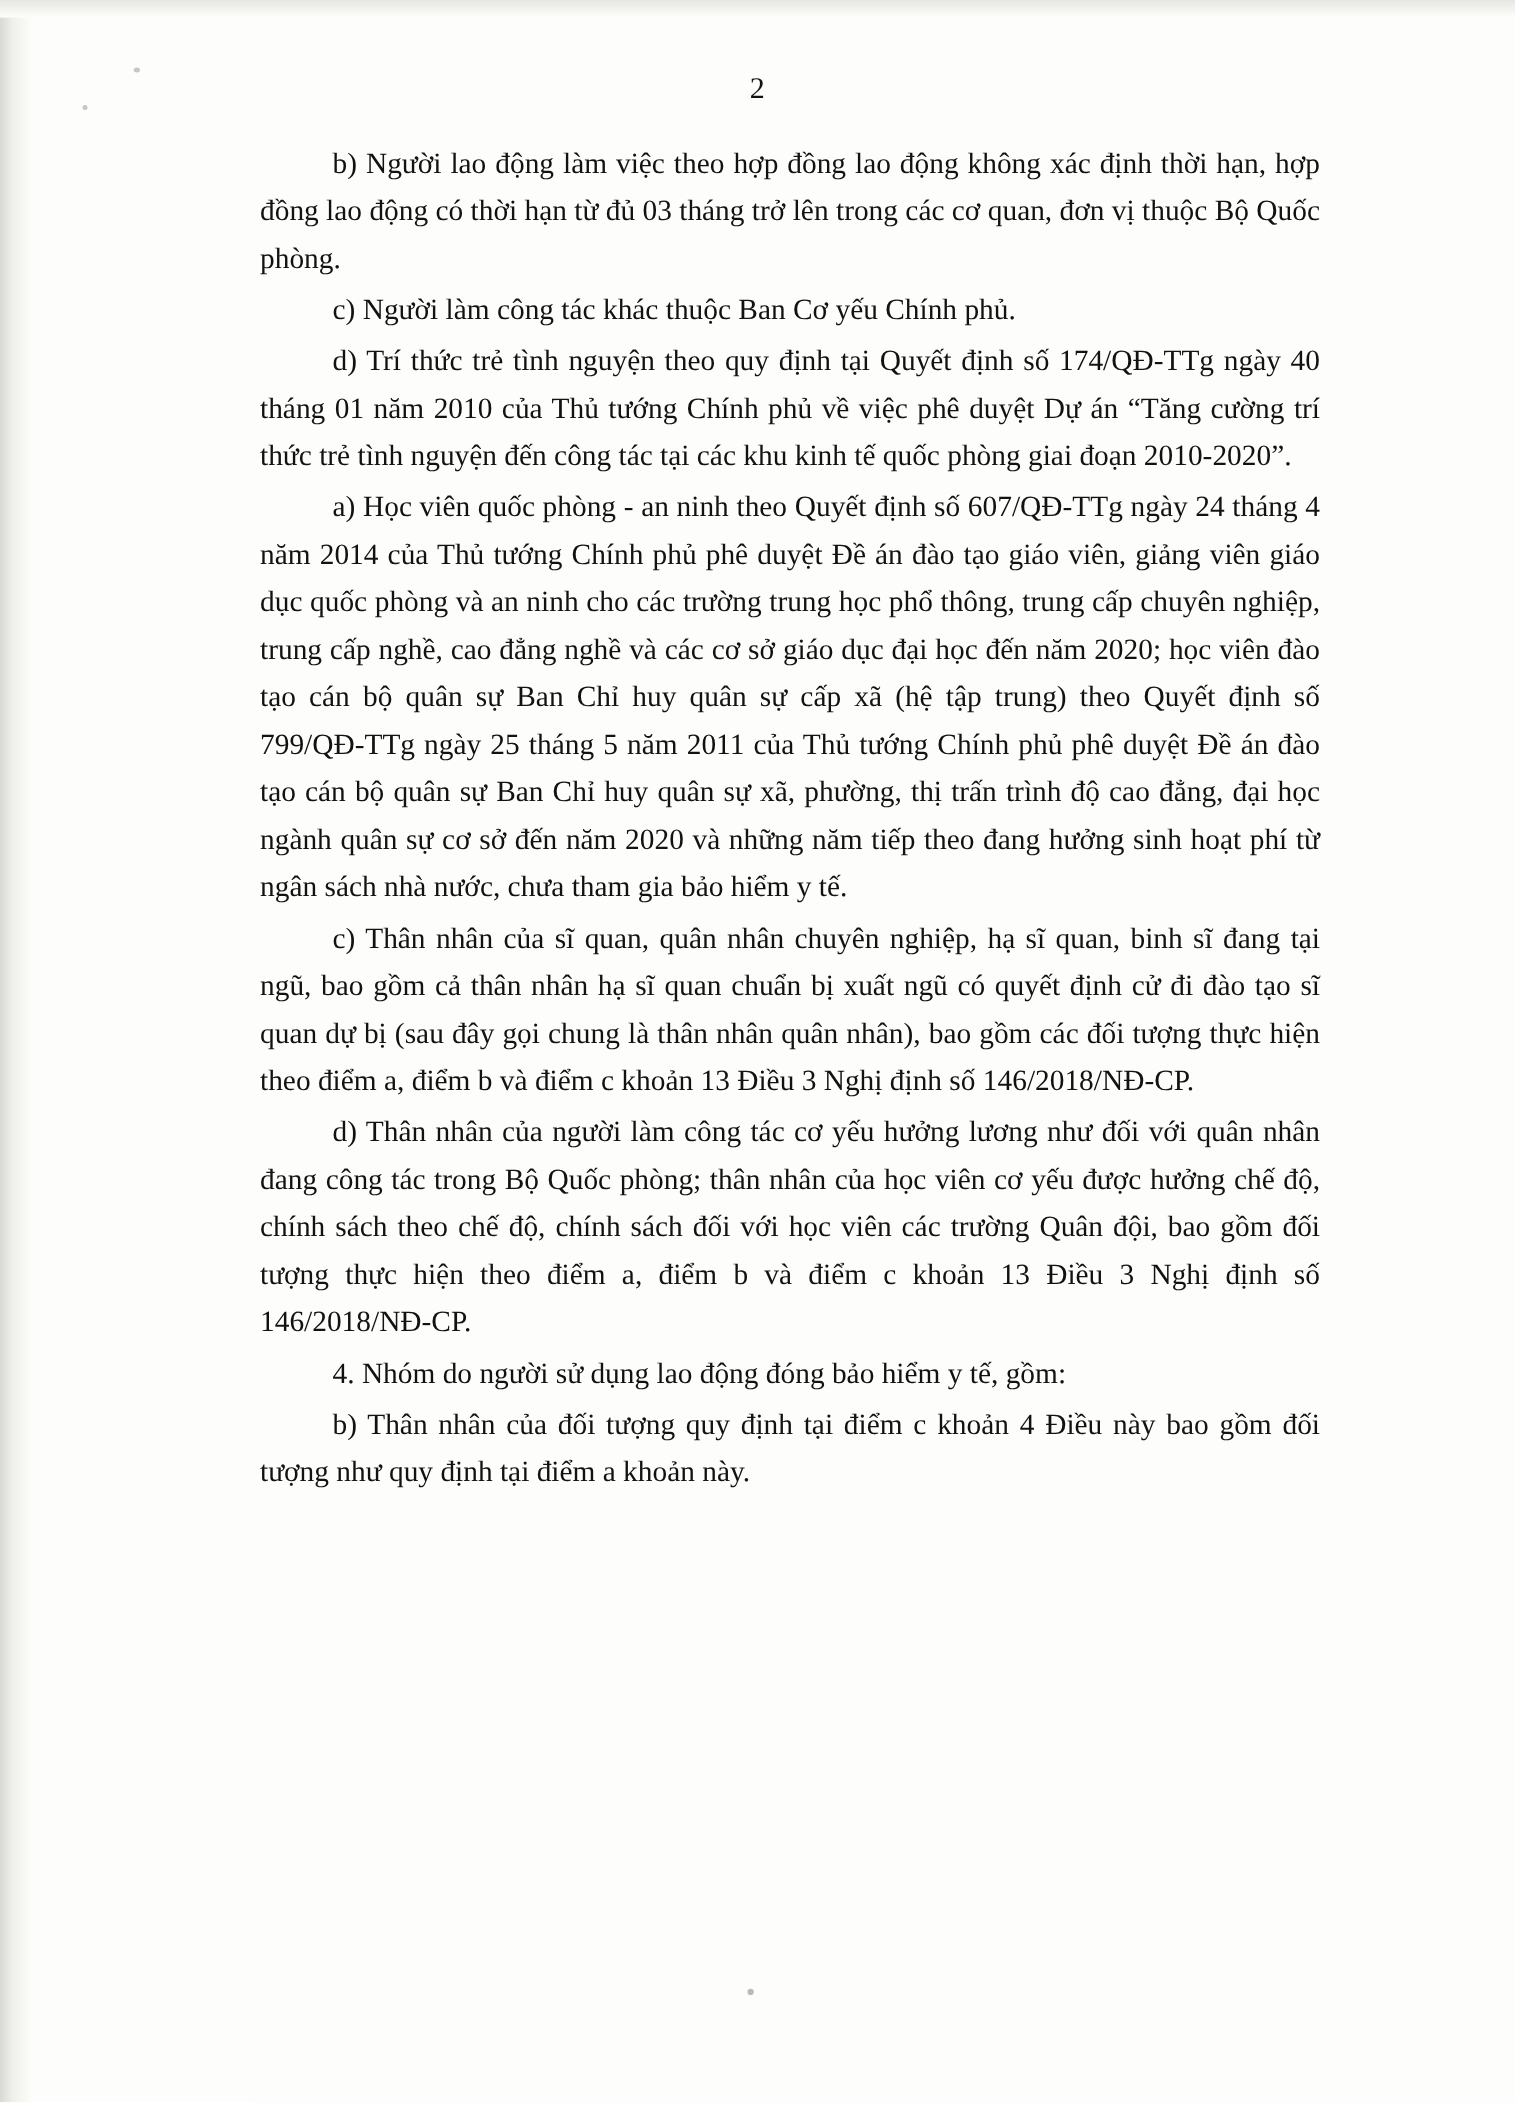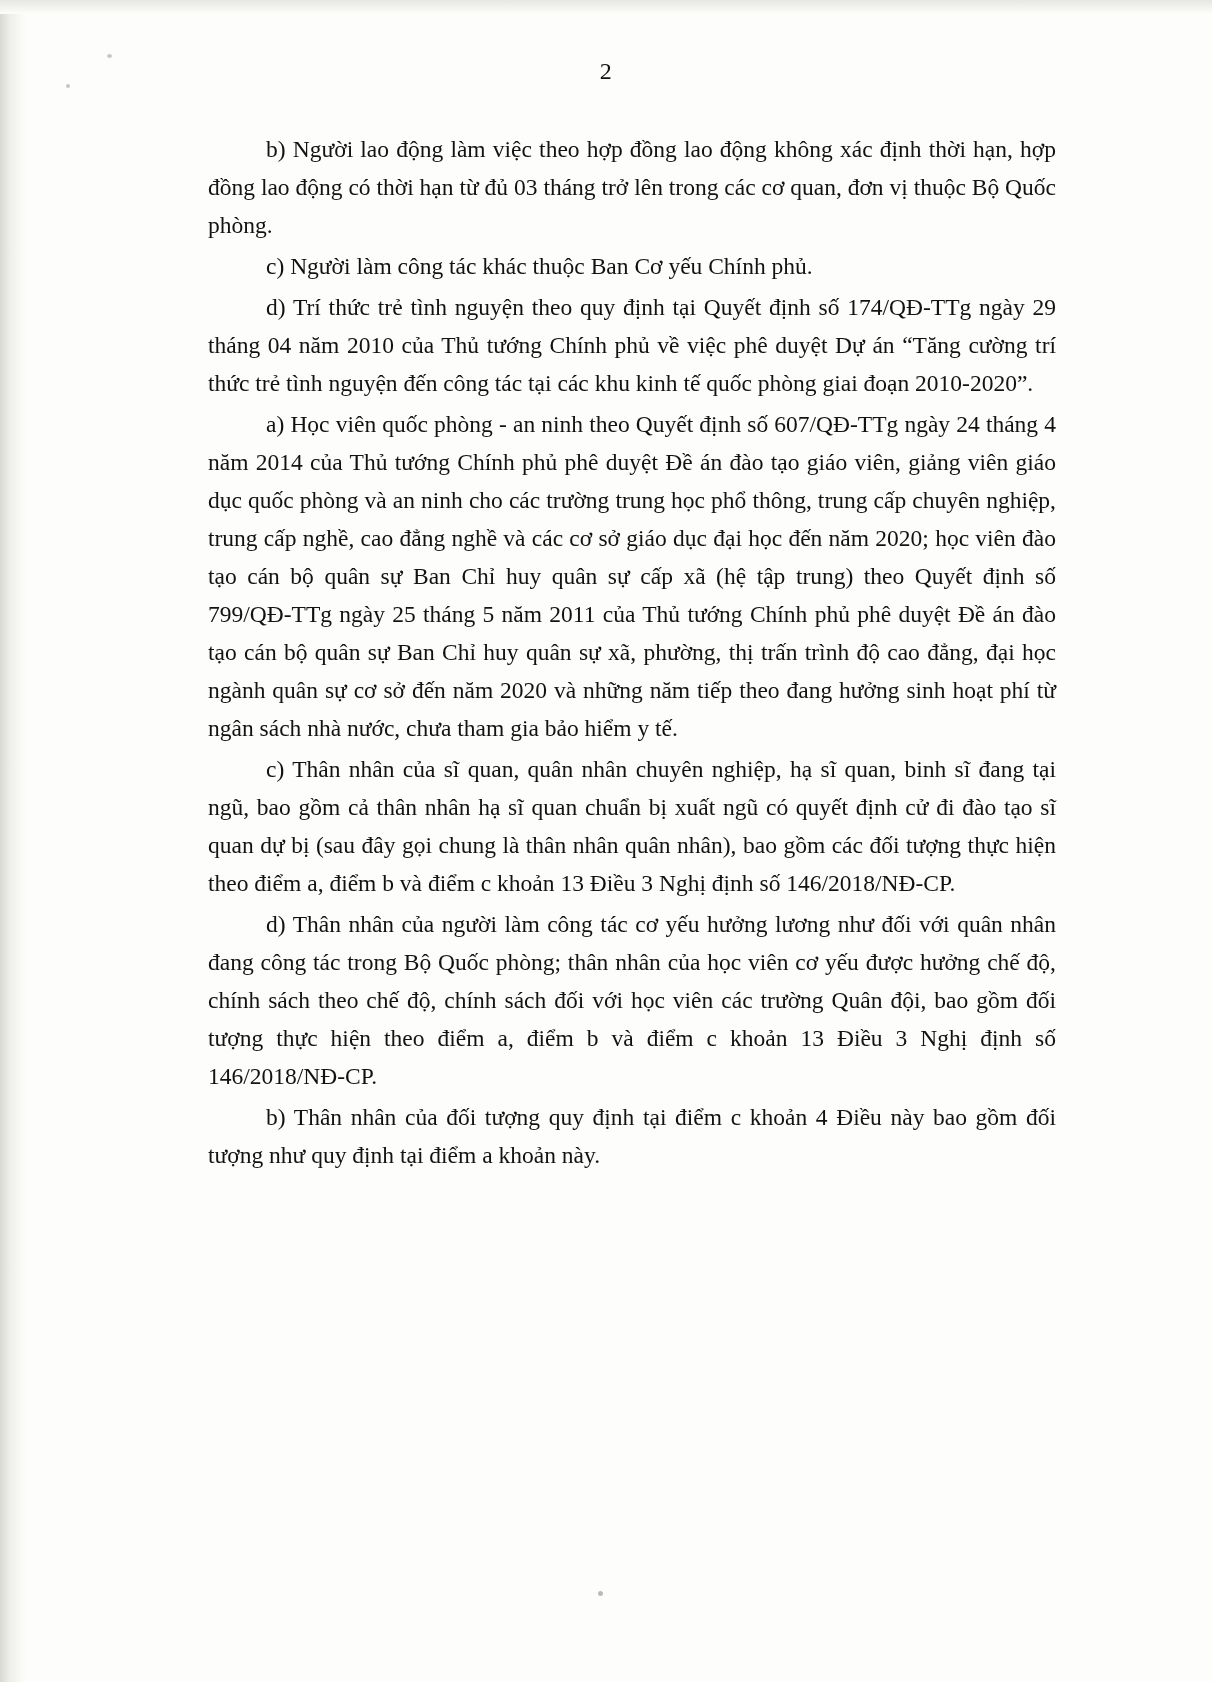--- a/index.html
+++ b/index.html
@@ -44,21 +44,21 @@
     position: absolute;
     top: 58px;
     left: 0;
     width: 100%;
     text-align: center;
     font-size: 24px;
     letter-spacing: .5px;
   }
   .content {
     position: absolute;
-    top: 130px;
+    top: 112px;
     left: 208px;
     width: 848px;
   }
   p.para {
     margin: 0 0 3px 0;
     font-size: 23.5px;
     line-height: 38px;
     text-align: justify;
     text-justify: inter-word;
     text-indent: 58px;
@@ -84,21 +84,22 @@
   <div class="scan-edge-top"></div>
 
   <div class="speck" style="top:54px;left:107px;width:5px;height:4px;"></div>
   <div class="speck" style="top:84px;left:66px;width:4px;height:4px;"></div>
 
   <div class="page-number">2</div>
 
   <div class="content">
     <p class="para">b) Người lao động làm việc theo hợp đồng lao động không xác định thời hạn, hợp đồng lao động có thời hạn từ đủ 03 tháng trở lên trong các cơ quan, đơn vị thuộc Bộ Quốc phòng.</p>
     <p class="para">c) Người làm công tác khác thuộc Ban Cơ yếu Chính phủ.</p>
-    <p class="para">d) Trí thức trẻ tình nguyện theo quy định tại Quyết định số 174/QĐ-TTg ngày 29 tháng 04 năm 2010 của Thủ tướng Chính phủ về việc phê duyệt Dự án “Tăng cường trí thức trẻ tình nguyện đến công tác tại các khu kinh tế quốc phòng giai đoạn 2010-2020”.</p>
+    <p class="para">d) Trí thức trẻ tình nguyện theo quy định tại Quyết định số 174/QĐ-TTg ngày 40 tháng 01 năm 2010 của Thủ tướng Chính phủ về việc phê duyệt Dự án “Tăng cường trí thức trẻ tình nguyện đến công tác tại các khu kinh tế quốc phòng giai đoạn 2010-2020”.</p>
     <p class="para">a) Học viên quốc phòng - an ninh theo Quyết định số 607/QĐ-TTg ngày 24 tháng 4 năm 2014 của Thủ tướng Chính phủ phê duyệt Đề án đào tạo giáo viên, giảng viên giáo dục quốc phòng và an ninh cho các trường trung học phổ thông, trung cấp chuyên nghiệp, trung cấp nghề, cao đẳng nghề và các cơ sở giáo dục đại học đến năm 2020; học viên đào tạo cán bộ quân sự Ban Chỉ huy quân sự cấp xã (hệ tập trung) theo Quyết định số 799/QĐ-TTg ngày 25 tháng 5 năm 2011 của Thủ tướng Chính phủ phê duyệt Đề án đào tạo cán bộ quân sự Ban Chỉ huy quân sự xã, phường, thị trấn trình độ cao đẳng, đại học ngành quân sự cơ sở đến năm 2020 và những năm tiếp theo đang hưởng sinh hoạt phí từ ngân sách nhà nước, chưa tham gia bảo hiểm y tế.</p>
     <p class="para">c) Thân nhân của sĩ quan, quân nhân chuyên nghiệp, hạ sĩ quan, binh sĩ đang tại ngũ, bao gồm cả thân nhân hạ sĩ quan chuẩn bị xuất ngũ có quyết định cử đi đào tạo sĩ quan dự bị (sau đây gọi chung là thân nhân quân nhân), bao gồm các đối tượng thực hiện theo điểm a, điểm b và điểm c khoản 13 Điều 3 Nghị định số 146/2018/NĐ-CP.</p>
     <p class="para">d) Thân nhân của người làm công tác cơ yếu hưởng lương như đối với quân nhân đang công tác trong Bộ Quốc phòng; thân nhân của học viên cơ yếu được hưởng chế độ, chính sách theo chế độ, chính sách đối với học viên các trường Quân đội, bao gồm đối tượng thực hiện theo điểm a, điểm b và điểm c khoản 13 Điều 3 Nghị định số 146/2018/NĐ-CP.</p>
+    <p class="para">4. Nhóm do người sử dụng lao động đóng bảo hiểm y tế, gồm:</p>
     <p class="para">b) Thân nhân của đối tượng quy định tại điểm c khoản 4 Điều này bao gồm đối tượng như quy định tại điểm a khoản này.</p>
   </div>
 
   <div class="footer-speck"></div>
 </div>
 
 </body></html>

